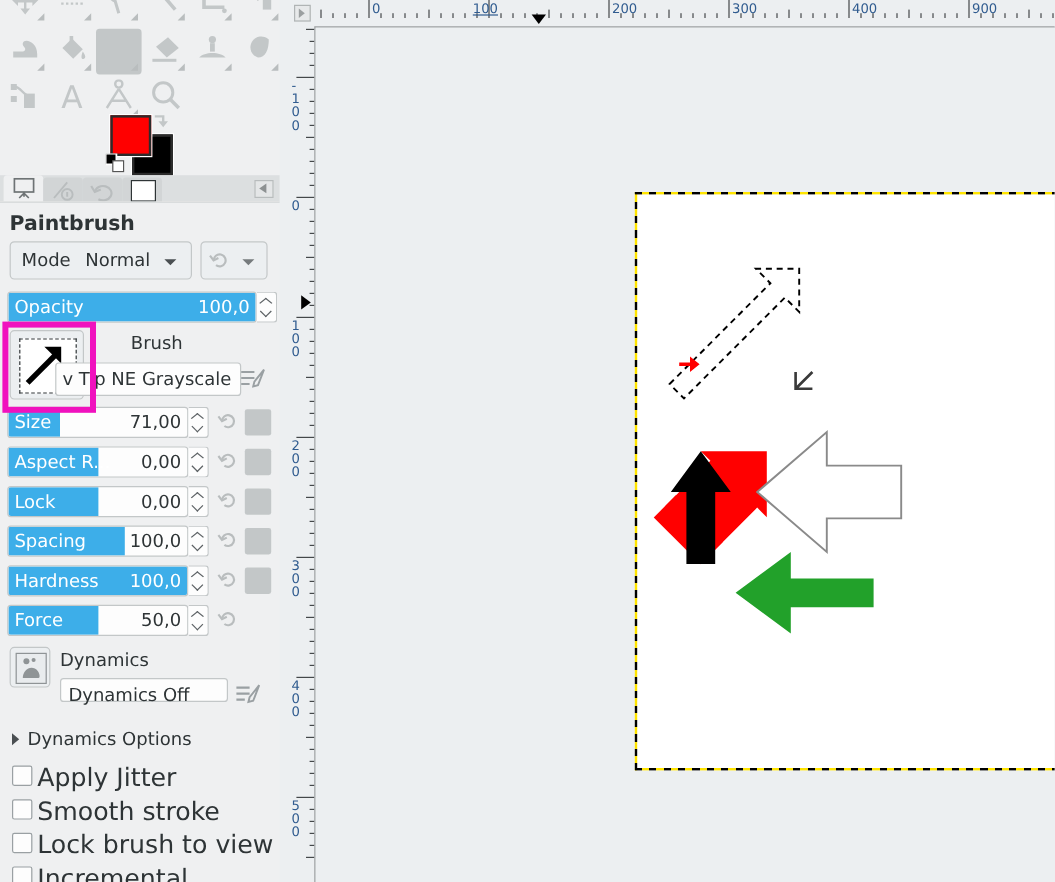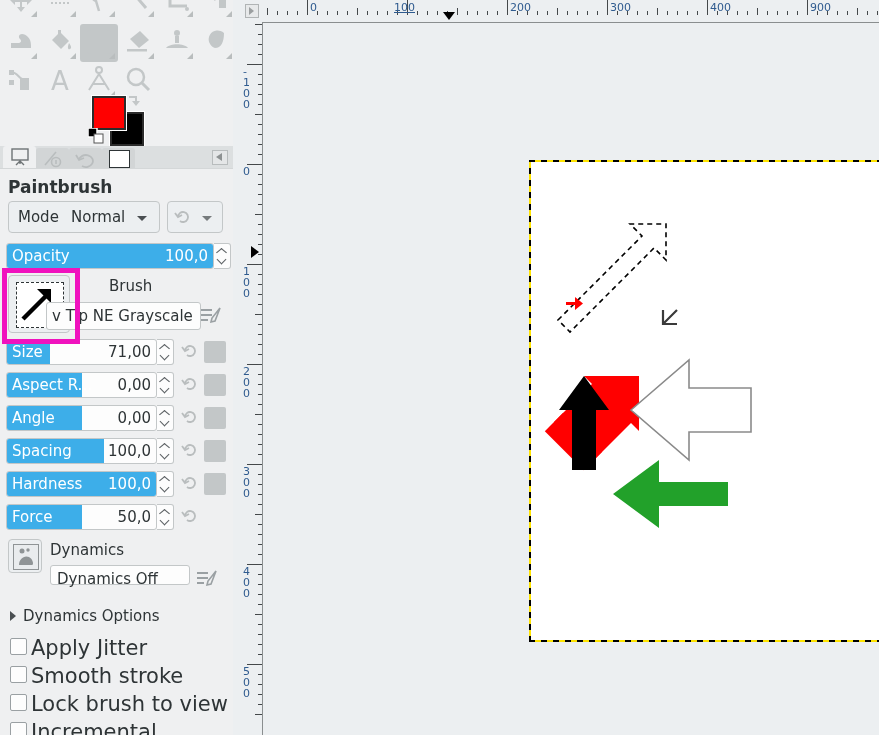--- a/index.html
+++ b/index.html
@@ -341,21 +341,21 @@
               <path d="M5 9 a5 5 0 1 1 2 4" stroke="#b9bdbe" stroke-width="1.8" fill="none"></path>
               <path d="M2 5 l3 4 l4 -2" stroke="#b9bdbe" stroke-width="1.8" fill="none"></path>
             </svg>
         </div>
         <div class="dyn-box"></div>
       </div>
 
       <div class="slider-row" style="top:236px;">
         <div class="spin">
           <div class="fill" style="width:50%;"></div>
-          <span class="slabel">Angle</span>
+          <span class="slabel">Lock</span>
           <span class="sval">0,00</span>
         </div>
         <div class="stepper">
             <span class="up"></span>
             <span class="dn"></span>
           </div>
         <div class="reset-btn">
           <svg width="20" height="20" viewBox="0 0 20 20">
               <path d="M5 9 a5 5 0 1 1 2 4" stroke="#b9bdbe" stroke-width="1.8" fill="none"></path>
               <path d="M2 5 l3 4 l4 -2" stroke="#b9bdbe" stroke-width="1.8" fill="none"></path>

